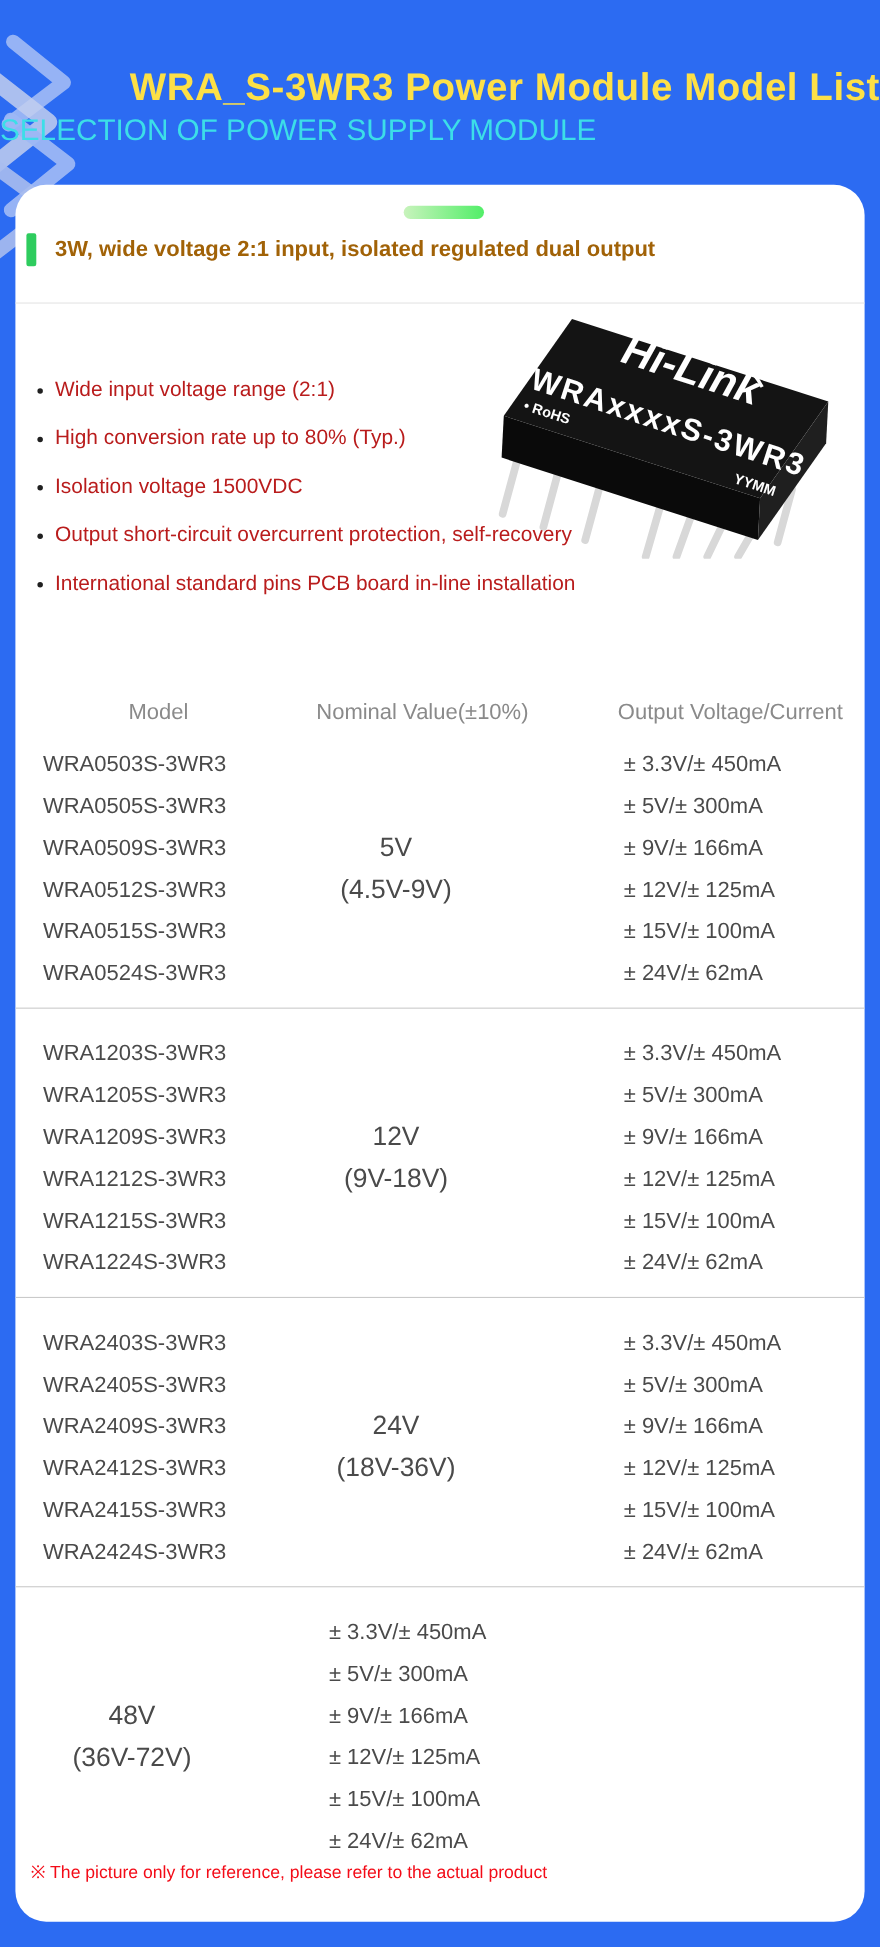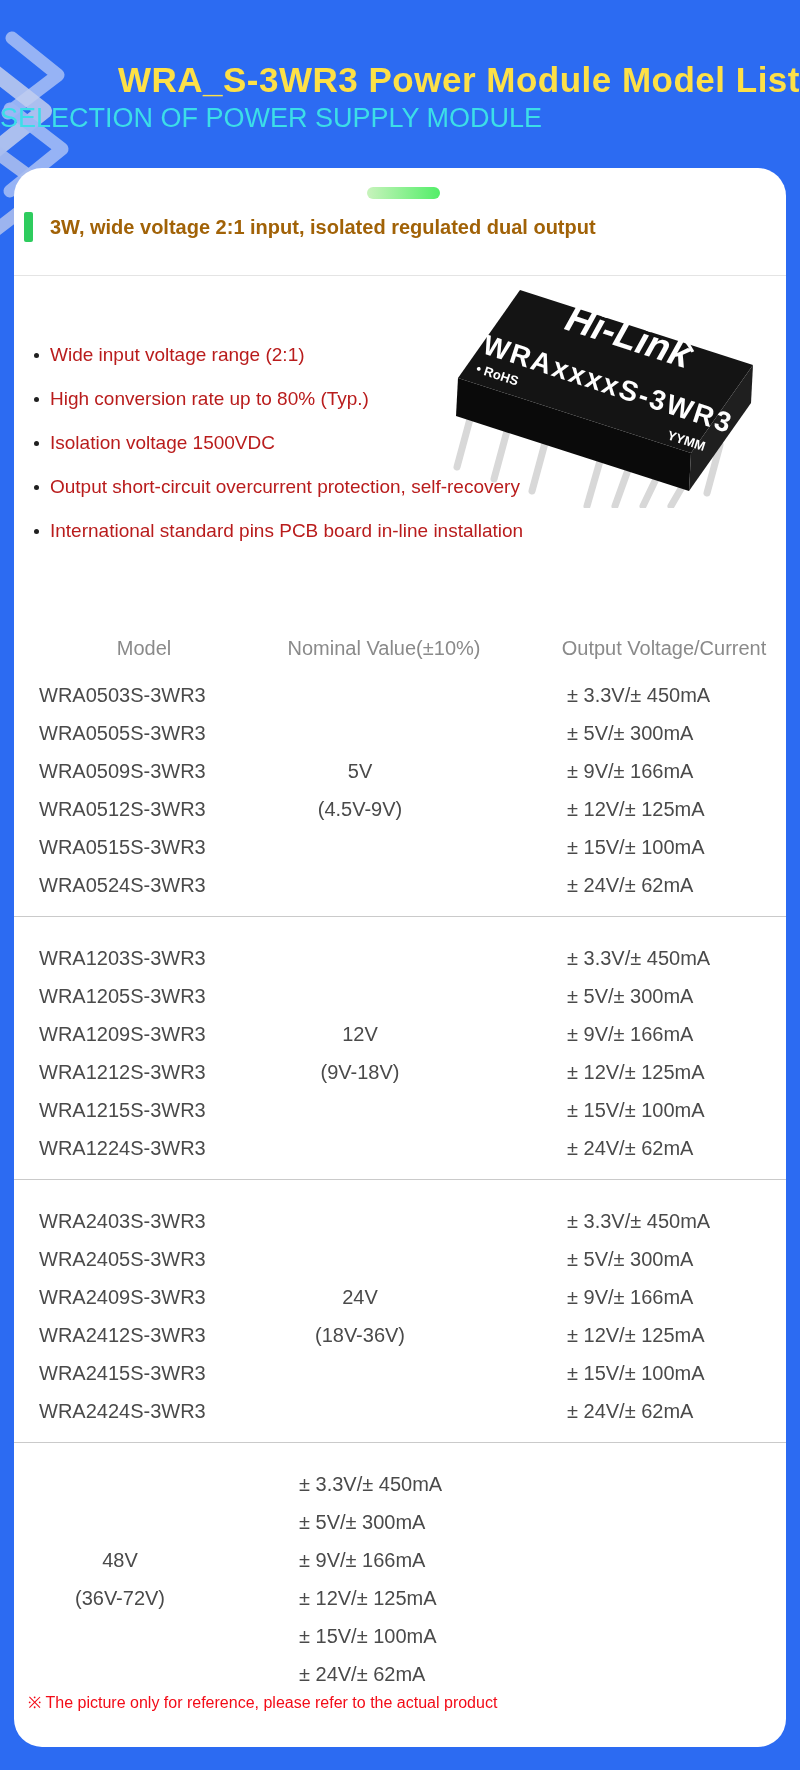--- a/index.html
+++ b/index.html
@@ -71,21 +71,21 @@
   }
   .thead div { text-align:center; white-space:nowrap;padding-left:48px; }
   .tgroup { display:grid; grid-template-columns:212px 268px 292px; }
   .col-models .cell, .col-outputs .cell {
     height:38px; line-height:38px; font-size:20px; color:#4A4A4A; white-space:nowrap;
   }
   .col-models .cell { padding-left:25px; }
   .col-outputs .cell { padding-left:73px; }
   .col-nominal {
     display:flex; flex-direction:column; justify-content:center; align-items:center;
-    font-size:20px; color:#4A4A4A;
+    font-size:24px; color:#4A4A4A;
   }
   .col-nominal div { line-height:38px; }
   .group-divider { margin:12px 0 22px 0; border-top:1px solid #CACACA; }
   
   .note {
     position:absolute; left:14px; top:1520px;
     font-size:16px; line-height:30px; color:#F30B17; white-space:nowrap;
   }
 </style>
 </head>

